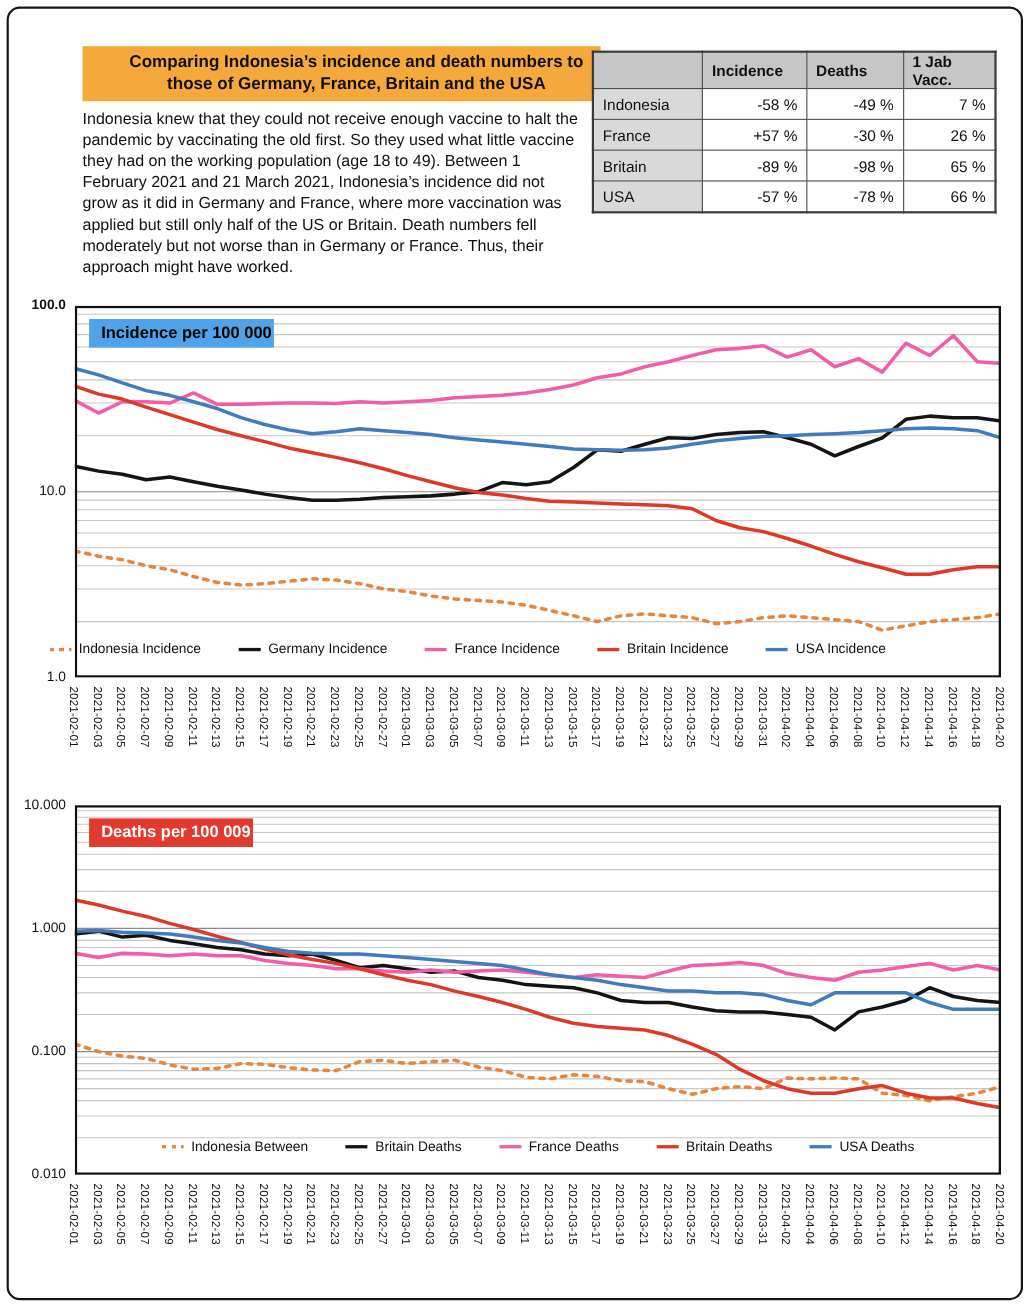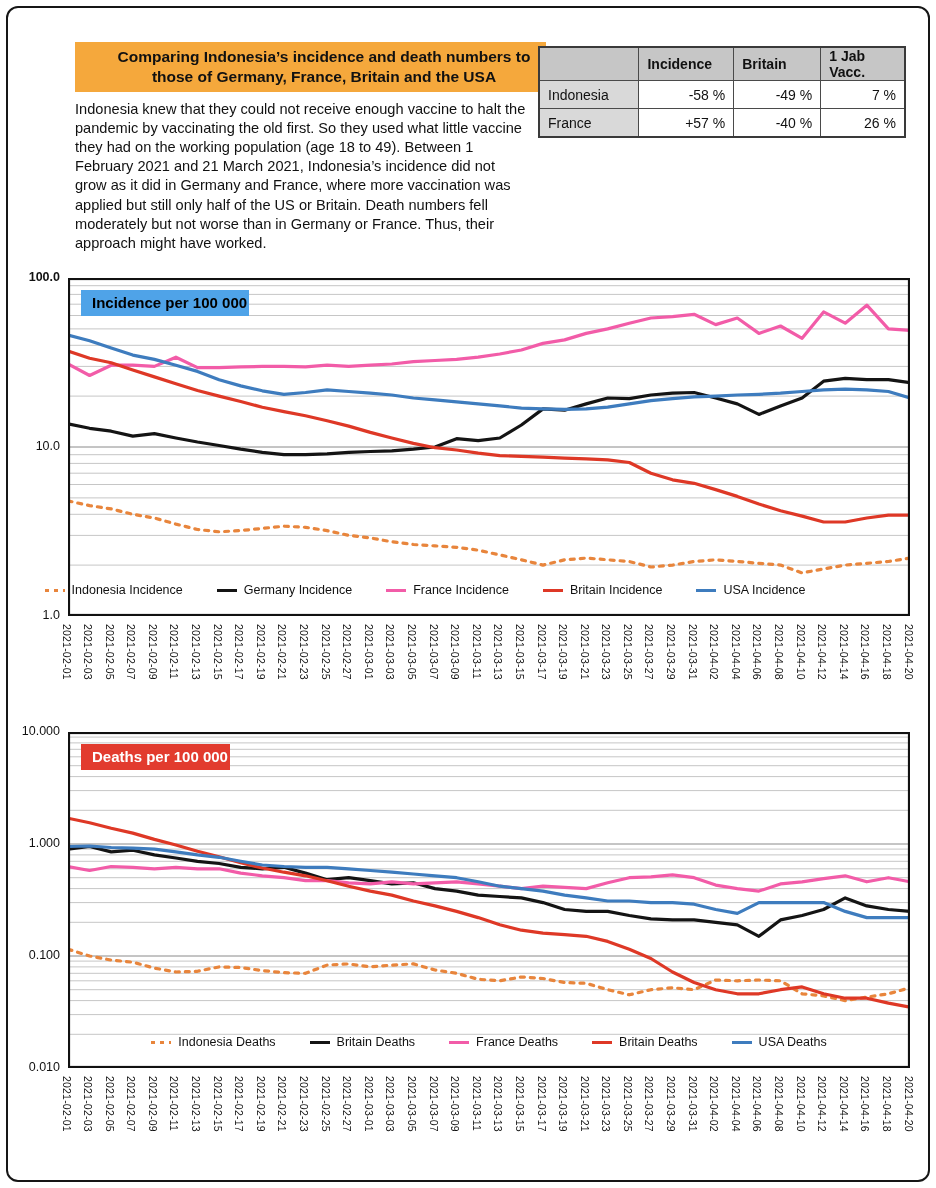--- a/index.html
+++ b/index.html
@@ -36,36 +36,48 @@
 <div class="title-box" style="background: rgb(245, 168, 60); padding-left: 37px;">Comparing Indonesia’s incidence and death numbers to those of Germany, France, Britain and the USA</div>
 
 <div class="intro">Indonesia knew that they could not receive enough vaccine to halt the pandemic by vaccinating the old first. So they used what little vaccine they had on the working population (age 18 to 49). Between 1 February 2021 and 21 March 2021, Indonesia’s incidence did not grow as it did in Germany and France, where more vaccination was applied but still only half of the US or Britain. Death numbers fell moderately but not worse than in Germany or France.  Thus, their approach might have worked.</div>
 
 <div class="table-wrap">
   <table class="cmp">
     <thead>
         <tr>
           <th style="background: rgb(198, 198, 198); width: 96px;"></th>
           <th style="background: rgb(198, 198, 198); width: 86px;">Incidence</th>
-          <th style="background: rgb(198, 198, 198); width: 86px;">Britain</th>
+          <th style="background: rgb(198, 198, 198); width: 86px;">Deaths</th>
           <th style="background: rgb(198, 198, 198); width: 86px;">1 Jab Vacc.</th>
         </tr>
       </thead>
     <tbody>
         <tr>
           <th style="background: rgb(217, 217, 217);">Indonesia</th>
           <td>-58 %</td>
           <td>-49 %</td>
           <td>7 %</td>
         </tr>
         <tr>
           <th style="background: rgb(217, 217, 217);">France</th>
           <td>+57 %</td>
-          <td>-40 %</td>
+          <td>-30 %</td>
           <td>26 %</td>
+        </tr>
+        <tr>
+          <th style="background: rgb(217, 217, 217);">Britain</th>
+          <td>-89 %</td>
+          <td>-98 %</td>
+          <td>65 %</td>
+        </tr>
+        <tr>
+          <th style="background: rgb(217, 217, 217);">USA</th>
+          <td>-57 %</td>
+          <td>-78 %</td>
+          <td>66 %</td>
         </tr>
       </tbody>
   </table>
 </div>
 
 <div>
     <div class="ytick" style="top: 270px; font-weight: bold;">100.0</div>
     <div class="ytick" style="top: 439px;">10.0</div>
     <div class="ytick" style="top: 608px;">1.0</div>
     <svg width="842" height="338" viewBox="0 0 842 338" class="plot-svg" style="left: 68px; top: 278px;">
@@ -191,25 +203,25 @@
       <line x1="0" x2="842" y1="268.6" y2="268.6" stroke="#c6c6c6" stroke-width="1"></line>
       <line x1="0" x2="842" y1="282.6" y2="282.6" stroke="#c6c6c6" stroke-width="1"></line>
       <line x1="0" x2="842" y1="302.3" y2="302.3" stroke="#c6c6c6" stroke-width="1"></line>
       <polyline points="0.0,217.2 21.6,224.0 43.2,228.1 64.8,230.2 86.4,236.1 107.9,240.0 129.5,239.3 151.1,234.9 172.7,235.5 194.3,238.6 215.9,240.7 237.5,241.3 259.1,233.1 280.7,231.9 302.3,234.9 323.8,233.1 345.4,231.9 367.0,238.0 388.6,241.3 410.2,247.3 431.8,248.8 453.4,245.0 475.0,246.5 496.6,250.5 518.2,251.3 539.7,257.7 561.3,262.8 582.9,257.7 604.5,255.8 626.1,257.7 647.7,248.0 669.3,248.8 690.9,248.0 712.5,248.8 734.1,261.8 755.6,263.9 777.2,268.6 798.8,265.1 820.4,261.8 842.0,255.8" fill="none" stroke="#E8853C" stroke-width="3.2" stroke-linejoin="round" stroke-linecap="round" stroke-dasharray="4 6"></polyline>
       <polyline points="0.0,117.1 21.6,114.5 43.2,119.9 64.8,118.2 86.4,122.9 107.9,126.0 129.5,129.3 151.1,131.5 172.7,135.3 194.3,136.8 215.9,135.3 237.5,141.1 259.1,147.7 280.7,145.7 302.3,148.7 323.8,151.9 345.4,150.8 367.0,156.6 388.6,159.1 410.2,163.1 431.8,164.5 453.4,165.9 475.0,170.6 496.6,177.5 518.2,179.4 539.7,179.4 561.3,183.5 582.9,186.8 604.5,187.9 626.1,187.9 647.7,190.3 669.3,192.8 690.9,204.3 712.5,187.9 734.1,183.5 755.6,177.5 777.2,165.9 798.8,173.9 820.4,177.5 842.0,179.4" fill="none" stroke="#141414" stroke-width="3.2" stroke-linejoin="round" stroke-linecap="round"></polyline>
       <polyline points="0.0,134.5 21.6,138.5 43.2,134.5 64.8,135.3 86.4,136.8 107.9,135.3 129.5,136.8 151.1,136.8 172.7,141.1 194.3,143.8 215.9,145.7 237.5,148.7 259.1,148.7 280.7,150.8 302.3,151.9 323.8,149.8 345.4,151.9 367.0,150.8 388.6,149.8 410.2,151.9 431.8,154.2 453.4,156.6 475.0,154.2 496.6,155.4 518.2,156.6 539.7,150.8 561.3,145.7 582.9,144.8 604.5,142.9 626.1,145.7 647.7,153.1 669.3,156.6 690.9,159.1 712.5,151.9 734.1,149.8 755.6,146.7 777.2,143.8 798.8,149.8 820.4,145.7 842.0,149.8" fill="none" stroke="#F25CA8" stroke-width="3.2" stroke-linejoin="round" stroke-linecap="round"></polyline>
       <polyline points="0.0,86.2 21.6,90.7 43.2,96.3 64.8,101.1 86.4,107.4 107.9,113.0 129.5,119.3 151.1,124.7 172.7,130.8 194.3,136.0 215.9,140.2 237.5,143.8 259.1,148.7 280.7,154.2 302.3,159.1 323.8,163.1 345.4,169.0 367.0,173.9 388.6,179.4 410.2,185.6 431.8,192.8 453.4,198.2 475.0,201.1 496.6,202.7 518.2,204.3 539.7,209.4 561.3,217.2 582.9,226.5 604.5,240.0 626.1,250.5 647.7,257.7 669.3,261.8 690.9,261.8 712.5,257.7 734.1,254.9 755.6,261.8 777.2,266.2 798.8,266.2 820.4,271.1 842.0,275.1" fill="none" stroke="#DE3826" stroke-width="3.2" stroke-linejoin="round" stroke-linecap="round"></polyline>
       <polyline points="0.0,114.5 21.6,114.0 43.2,115.5 64.8,116.1 86.4,117.1 107.9,119.9 129.5,122.9 151.1,125.3 172.7,129.3 194.3,133.0 215.9,134.5 237.5,135.3 259.1,135.3 280.7,136.8 302.3,138.5 323.8,140.2 345.4,142.0 367.0,143.8 388.6,145.7 410.2,149.8 431.8,154.2 453.4,156.6 475.0,159.1 496.6,163.1 518.2,165.9 539.7,169.0 561.3,169.0 582.9,170.6 604.5,170.6 626.1,172.2 647.7,177.5 669.3,181.4 690.9,170.6 712.5,170.6 734.1,170.6 755.6,170.6 777.2,179.4 798.8,185.6 820.4,185.6 842.0,185.6" fill="none" stroke="#3E7CBE" stroke-width="3.2" stroke-linejoin="round" stroke-linecap="round"></polyline>
       <rect x="1" y="1" width="840" height="334" fill="none" stroke="#111" stroke-width="2.2"></rect>
     </svg>
-    <div class="chip" style="left: 81px; top: 744px; background: rgb(226, 59, 46); color: rgb(255, 255, 255);">Deaths per 100 000</div>
+    <div class="chip" style="left: 81px; top: 744px; background: rgb(226, 59, 46); color: rgb(255, 255, 255);">Deaths per 100 009</div>
     <div class="legend" style="left: 68px; top: 1035px; width: 842px;">
       <div class="legend-item">
         <span class="legend-swatch" style="background-image: repeating-linear-gradient(90deg, rgb(232, 133, 60) 0px, rgb(232, 133, 60) 4px, transparent 4px, transparent 9px);"></span>
-        <span>Indonesia Deaths</span>
+        <span>Indonesia Between</span>
       </div>
       <div class="legend-item">
         <span class="legend-swatch" style="background: rgb(20, 20, 20);"></span>
         <span>Britain Deaths</span>
       </div>
       <div class="legend-item">
         <span class="legend-swatch" style="background: rgb(242, 92, 168);"></span>
         <span>France Deaths</span>
       </div>
       <div class="legend-item">

